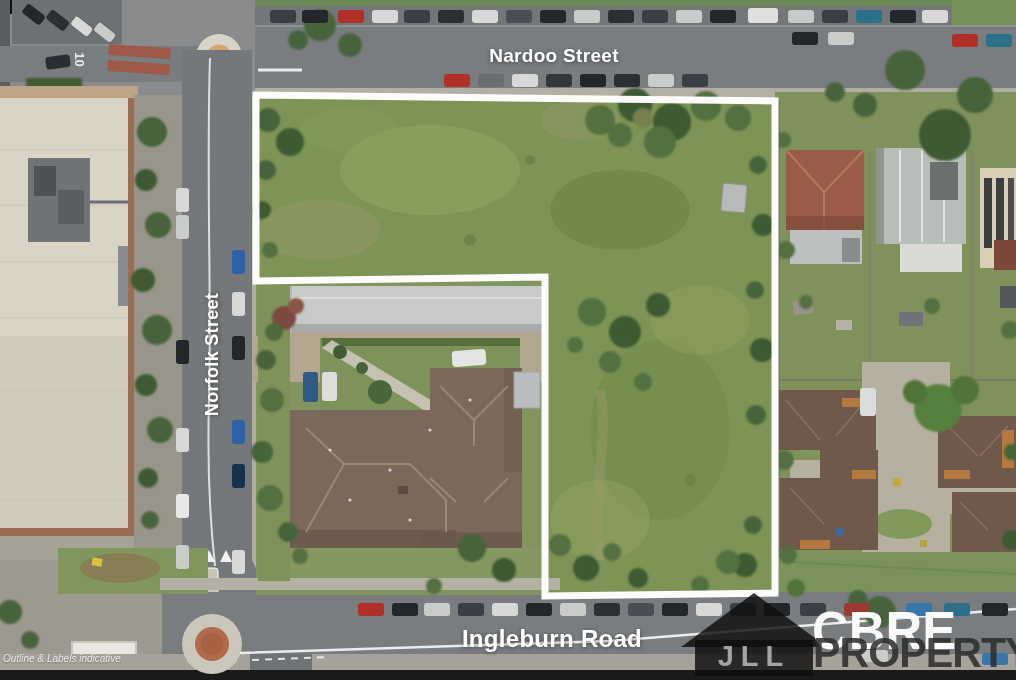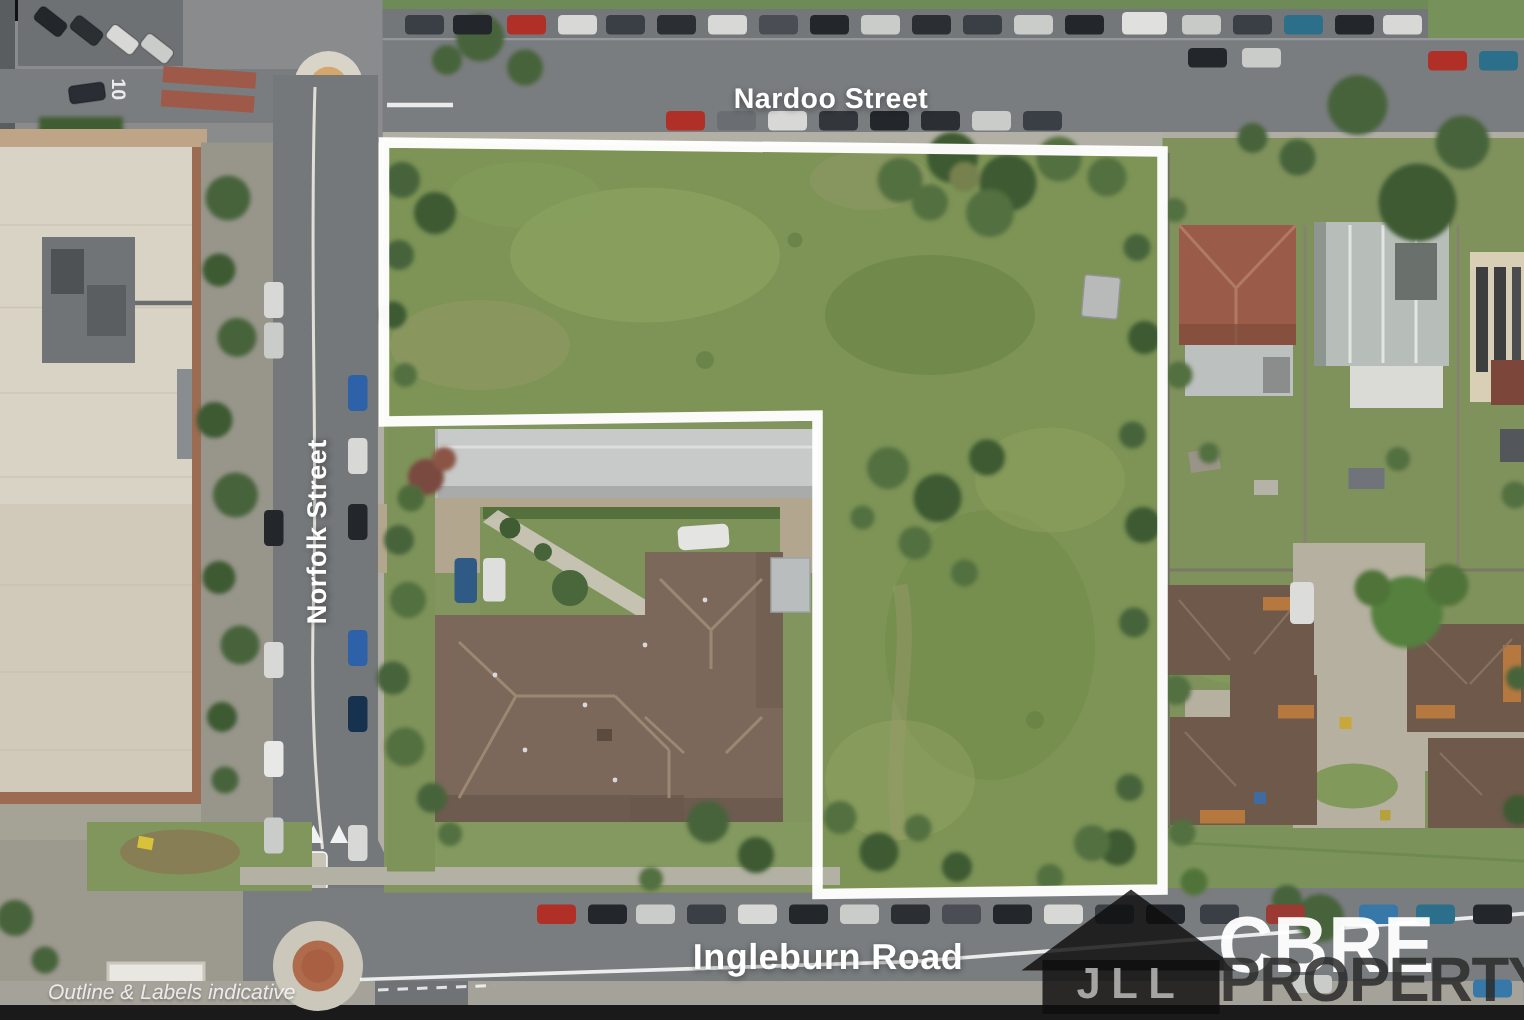--- a/index.html
+++ b/index.html
@@ -2,25 +2,25 @@
 <html><head>
 <meta charset="utf-8">
 <style>
   html,body{margin:0;padding:0;background:#222;}
   .stage{position:relative;width:1016px;height:680px;overflow:hidden;
          font-family:"Liberation Sans",sans-serif;background:#7d8a66;}
   .stage svg{position:absolute;left:0;top:0;display:block;}
   .ovl{position:absolute;color:#fff;white-space:nowrap;}
   .street{font-size:19px;font-weight:600;letter-spacing:.3px;
           text-shadow:0 1px 4px rgba(0,0,0,.45);}
-  .nardoo{left:454px;top:56px;width:200px;text-align:center;}
+  .nardoo{left:454px;top:45px;width:200px;text-align:center;}
   .ingleburn{left:452px;top:625px;width:200px;text-align:center;font-size:24px;}
   .norfolk{left:137px;top:344px;width:150px;text-align:center;font-size:18px;
            transform:rotate(-90deg);}
-  .disclaimer{left:32px;top:653px;font-size:14px;font-style:italic;
+  .disclaimer{left:3px;top:653px;font-size:10px;font-style:italic;
               color:rgba(255,255,255,.82);text-shadow:0 1px 2px rgba(0,0,0,.3);}
   .mark10{left:72px;top:52px;font-size:13px;font-weight:700;
           color:rgba(255,255,255,.85);transform:rotate(90deg);}
   .wm-jll{left:679px;top:590px;width:150px;height:88px;}
   .wm-jll svg{position:absolute;left:0;top:0;}
   .wm-jll .letters{position:absolute;left:0;right:0;top:50px;text-align:center;
         font-size:29px;font-weight:700;letter-spacing:7px;color:rgba(175,175,175,.92);}
   .wm-cbre{left:812px;top:600px;font-size:53px;font-weight:700;letter-spacing:0;
            color:rgba(255,255,255,.96);transform:scaleX(.96);transform-origin:left top;}
   .wm-prop{left:813px;top:629px;font-size:42px;font-weight:700;letter-spacing:-1px;

